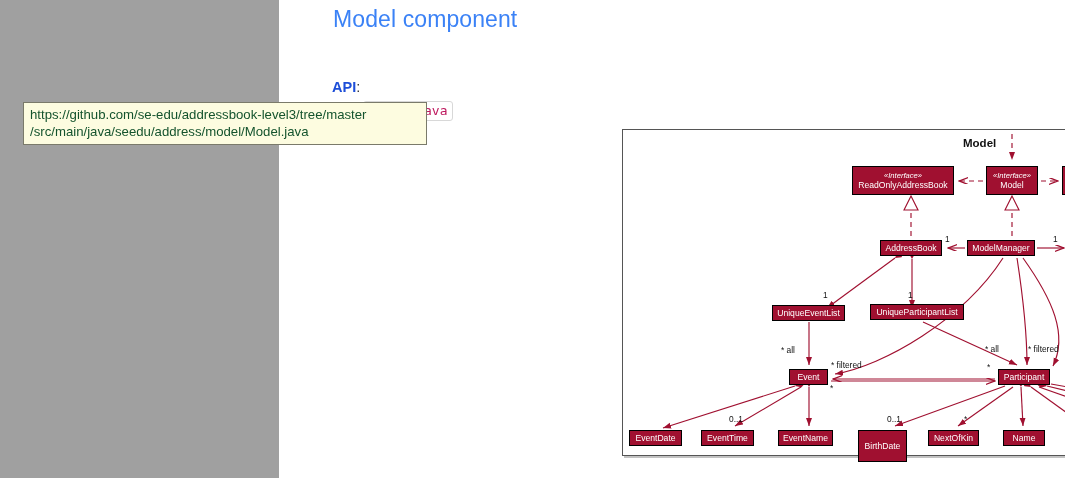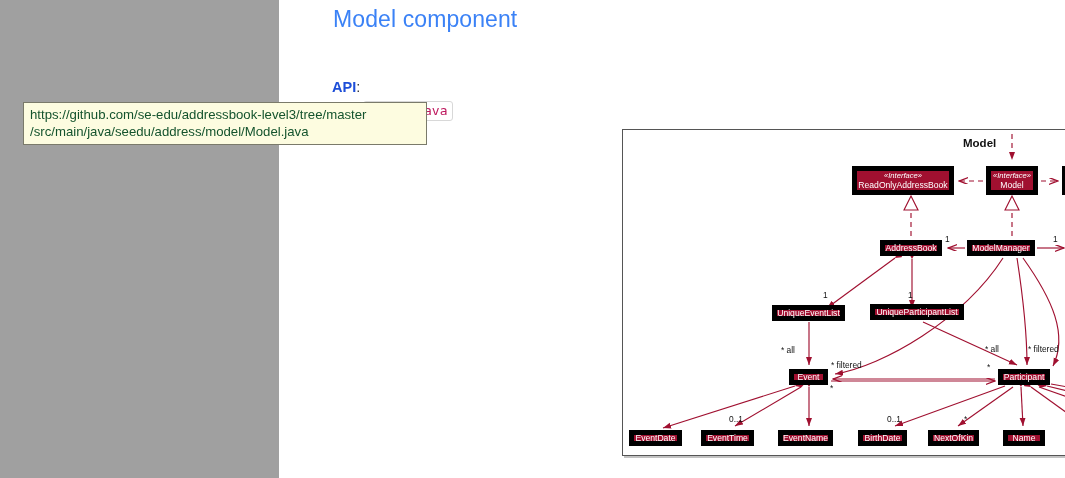--- a/index.html
+++ b/index.html
@@ -88,21 +88,21 @@
     white-space: nowrap;
   }
 
   svg.uml-svg { position: absolute; left: 0; top: 0; }
 
   
   .node {
     position: absolute;
     background: #A01030;
     color: #ffffff;
-    border: 5px solid #000000;
+    border: 1px solid #000000;
     box-sizing: border-box;
     text-align: center;
     font-size: 8.6px;
     line-height: 10px;
     white-space: nowrap;
     padding: 0 4px;
     display: flex;
     flex-direction: column;
     align-items: center;
     justify-content: center;
@@ -238,21 +238,21 @@
           </div>
           <div class="node" style="left: 6px; top: 300px; width: 53px; height: 16px;">
             <div class="nname">EventDate</div>
           </div>
           <div class="node" style="left: 78px; top: 300px; width: 53px; height: 16px;">
             <div class="nname">EventTime</div>
           </div>
           <div class="node" style="left: 155px; top: 300px; width: 55px; height: 16px;">
             <div class="nname">EventName</div>
           </div>
-          <div class="node" style="left: 235px; top: 300px; width: 49px; height: 16px;">
+          <div class="node" style="left: 235px; top: 300px; width: 49px; height: 32px;">
             <div class="nname">BirthDate</div>
           </div>
           <div class="node" style="left: 305px; top: 300px; width: 51px; height: 16px;">
             <div class="nname">NextOfKin</div>
           </div>
           <div class="node" style="left: 380px; top: 300px; width: 42px; height: 16px;">
             <div class="nname">Name</div>
           </div>
         </div>
       <div id="mult-layer">

